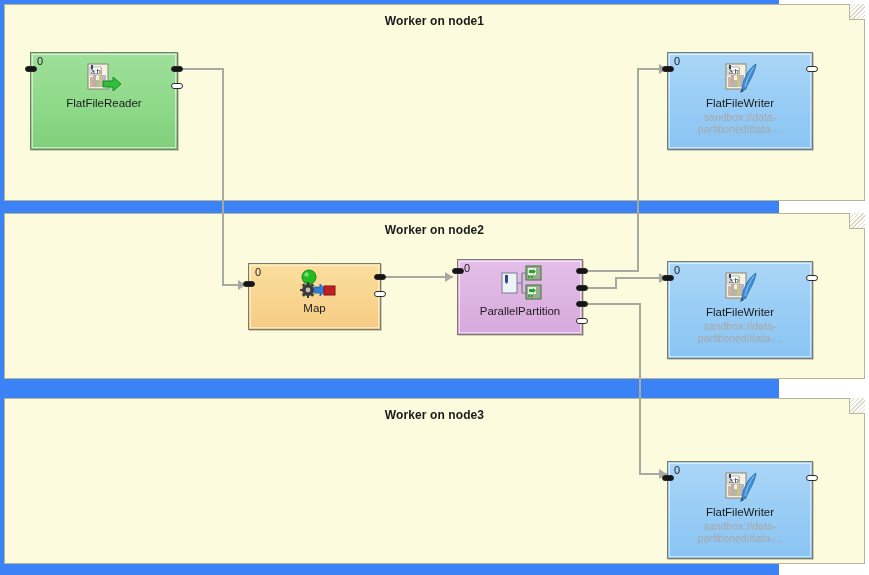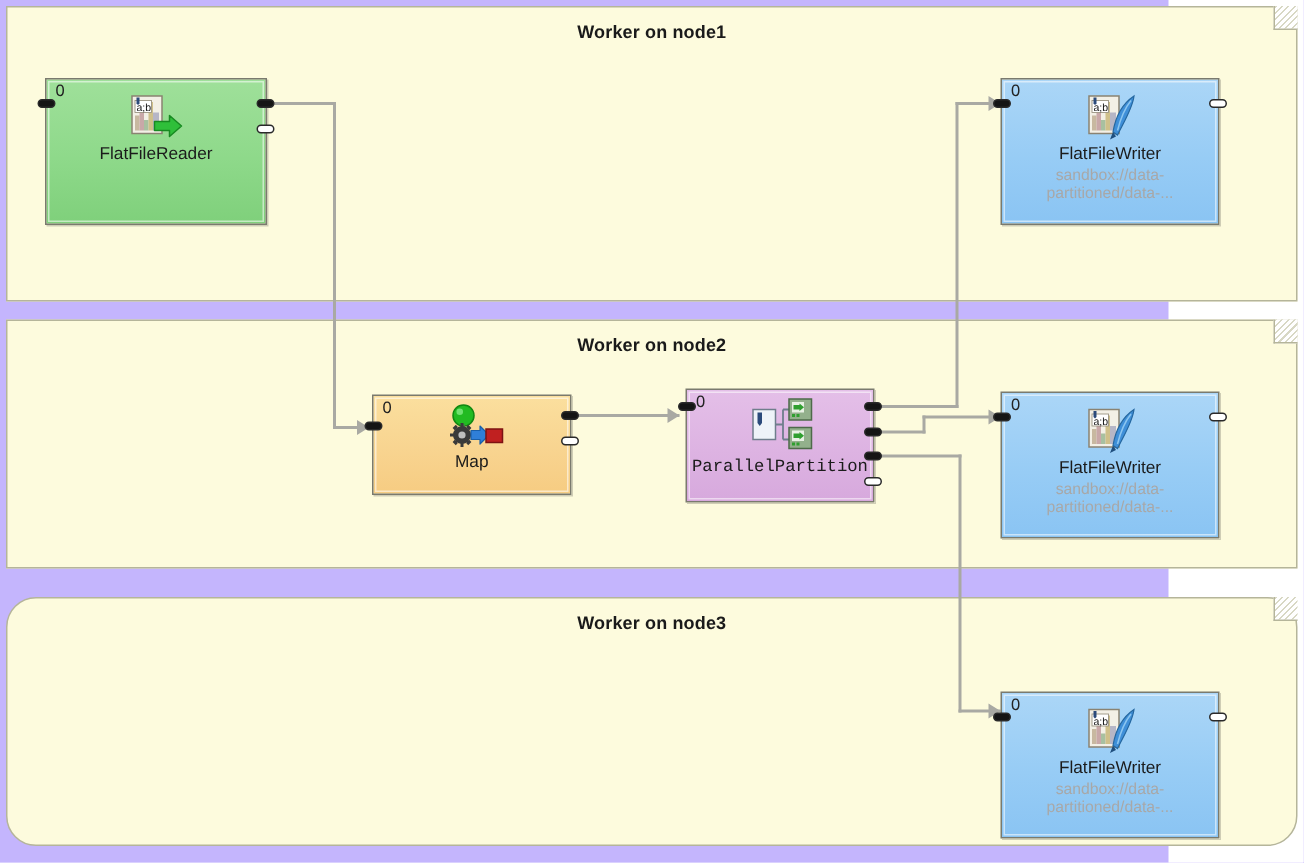--- a/index.html
+++ b/index.html
@@ -13,21 +13,21 @@
     font-family: "Liberation Sans", sans-serif;
     position: relative;
     overflow: hidden;
   }
 
   #canvas {
     position: absolute;
     left: 0; top: 0;
     width: 779px;
     height: 575px;
-    background: #c4b5fd;
+    background: #3b82f6;
   }
 
   
   .worker {
     position: absolute;
     background: #fdfbdd;
     border: 1px solid #b5b59a;
     box-sizing: border-box;
   }
   .worker .fold {
@@ -157,21 +157,21 @@
   <div class="worker" style="left:4px; top:4px; width:861px; height:197px;">
     <div class="fold"></div>
     <div class="worker-title">Worker on node1</div>
   </div>
 
   <div class="worker" style="left:4px; top:213px; width:861px; height:166px;">
     <div class="fold"></div>
     <div class="worker-title">Worker on node2</div>
   </div>
 
-  <div class="worker" style="left:4px; top:398px; width:861px; height:166px;border-radius:20px;">
+  <div class="worker" style="left:4px; top:398px; width:861px; height:166px;">
     <div class="fold"></div>
     <div class="worker-title">Worker on node3</div>
   </div>
 
   <div class="edge h" style="left:178px; top:68px; width:46px;"></div>
   <div class="edge v" style="left:222px; top:68px; height:218px;"></div>
   <div class="edge h" style="left:222px; top:284px; width:24px;"></div>
   <div class="arrow" style="left:238px; top:280px;"></div>
 
   <div class="edge h" style="left:381px; top:276px; width:72px;"></div>
@@ -307,21 +307,21 @@
           <rect x="35" y="12" width="2" height="2" fill="#2f9f2f"></rect>
 
           <rect x="30" y="21" width="15" height="14" fill="#93b08c" stroke="#4e6a4a" stroke-width="1"></rect>
           <rect x="32" y="23" width="8" height="7" fill="#e8f0e4"></rect>
           <path d="M33 25 L37 25 L37 24 L40 26.5 L37 29 L37 28 L33 28 Z" fill="#2f9f2f"></path>
           <rect x="32" y="31" width="2" height="2" fill="#2f9f2f"></rect>
           <rect x="35" y="31" width="2" height="2" fill="#2f9f2f"></rect>
         </svg>
       </div>
     </div>
-    <div class="node-label" style="top:45px;font-family:Liberation Mono, monospace;">ParallelPartition</div>
+    <div class="node-label" style="top:45px;">ParallelPartition</div>
     <div class="port in filled" style="top:8px;"></div>
     <div class="port out filled" style="top:8px;"></div>
     <div class="port out filled" style="top:25px;"></div>
     <div class="port out filled" style="top:41px;"></div>
     <div class="port out empty" style="top:58px;"></div>
   </div>
 
   <div class="node blue" style="left:667px; top:261px; width:146px; height:98px;">
     <div class="inner"></div>
     <div class="node-index">0</div>

